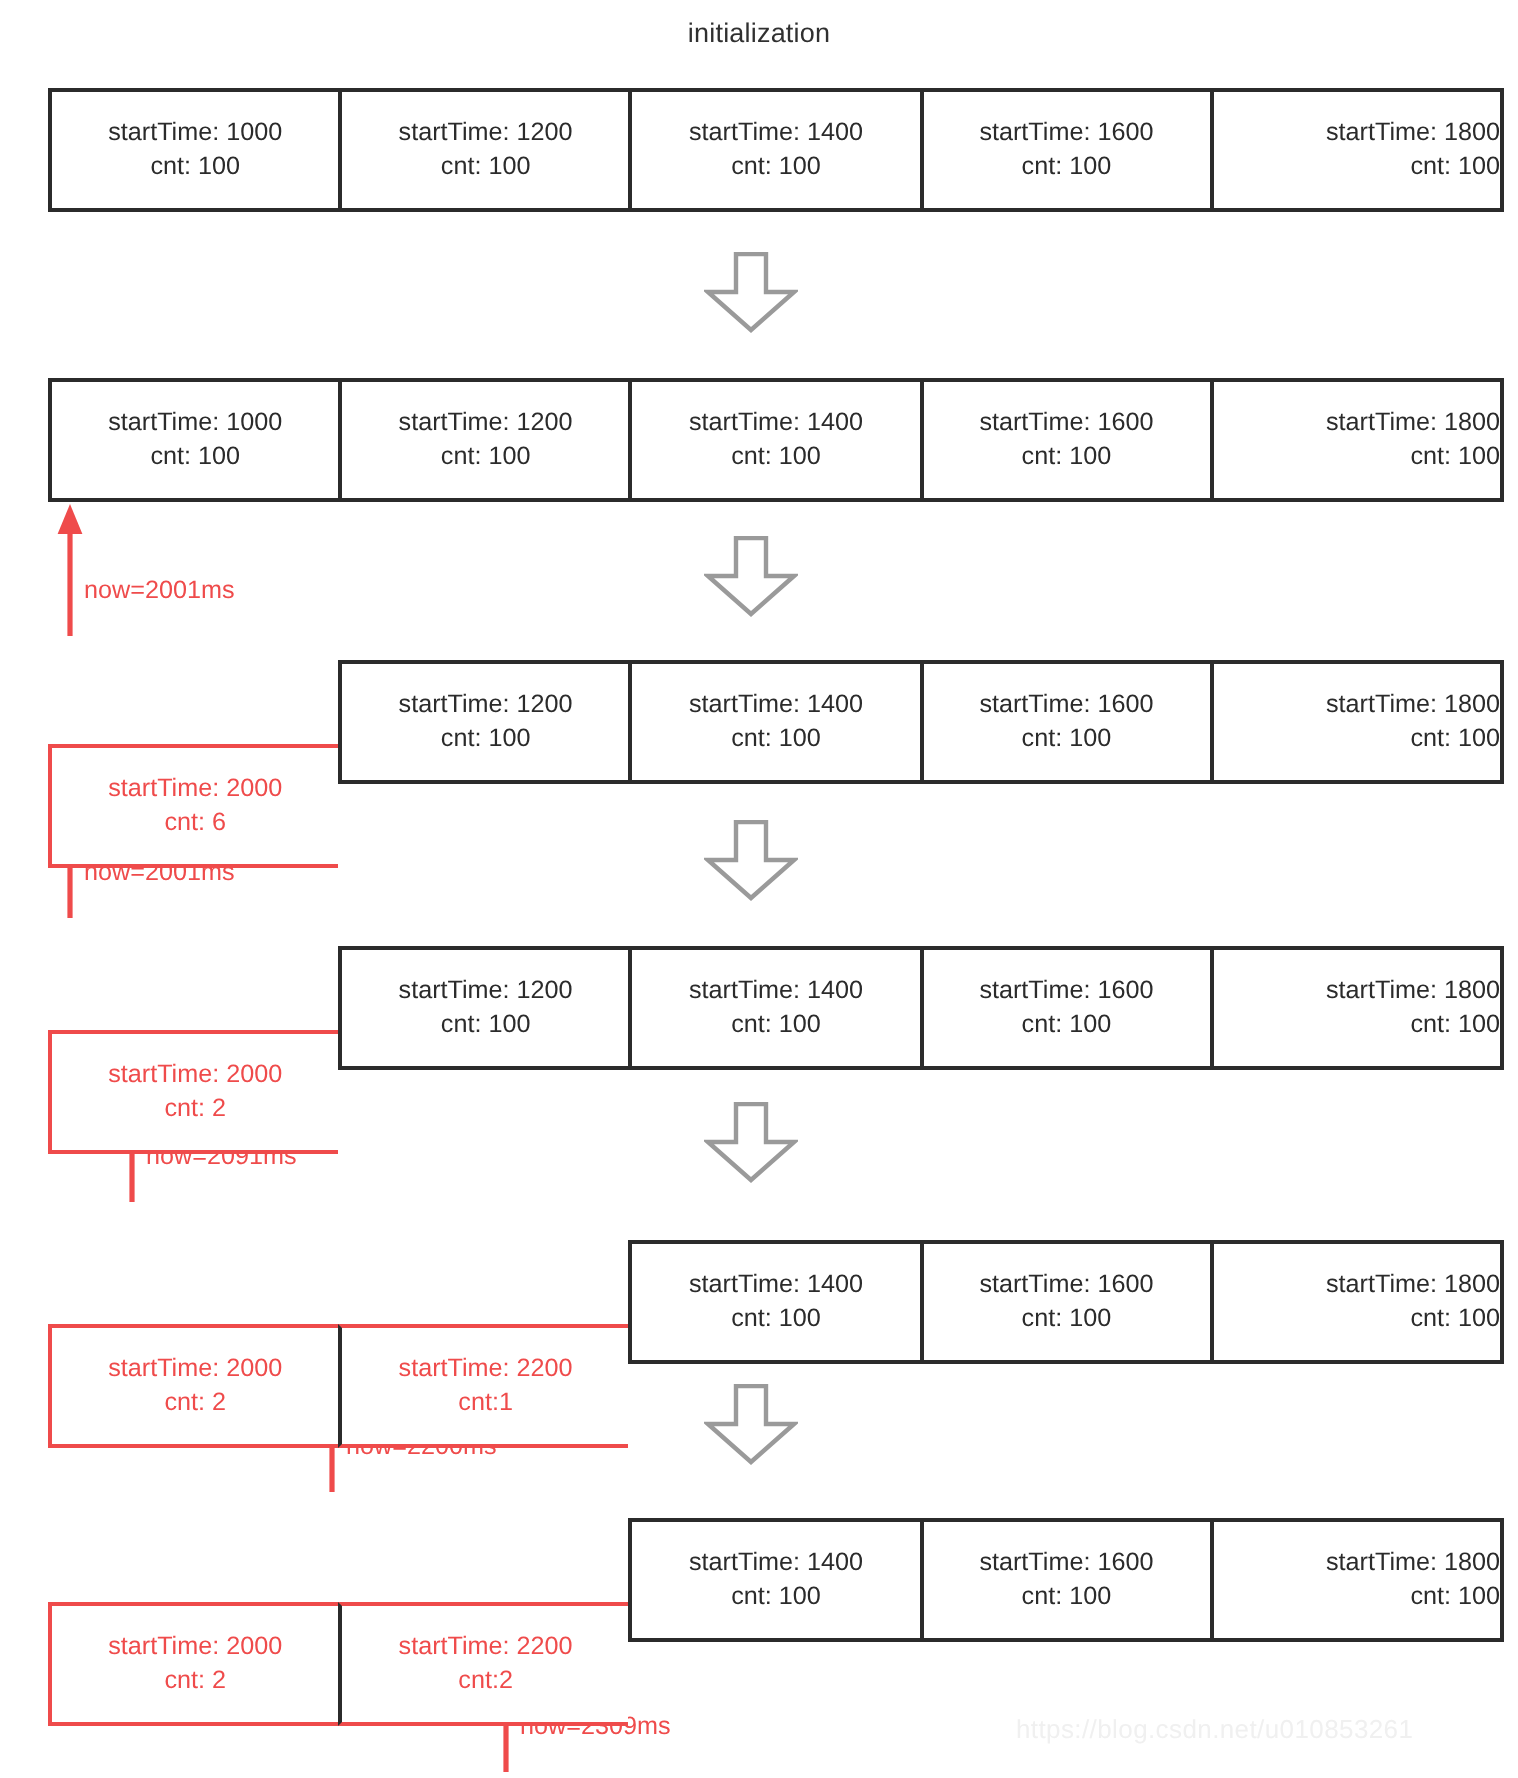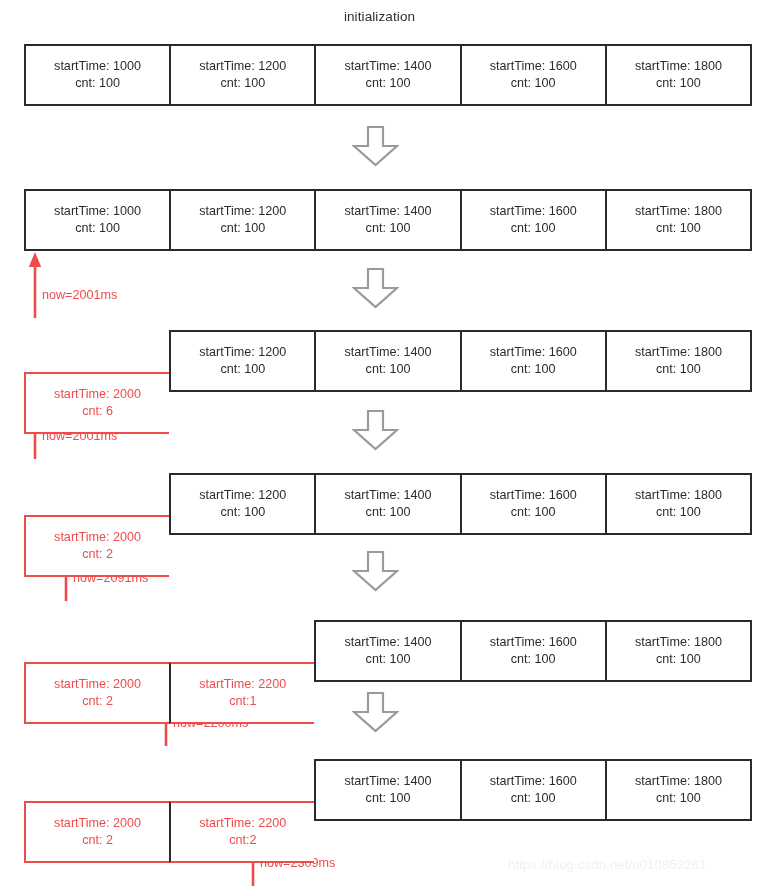--- a/index.html
+++ b/index.html
@@ -52,20 +52,21 @@
     align-items: center;
     justify-content: center;
     background: #ffffff;
     font-size: 12.6px;
     line-height: 17px;
     color: #2b2b2b;
     position: relative;
   }
   .cell:last-child {
     border-right-width: 2px;
+    align-items: flex-end;
   }
   .cell.active {
     border-color: #ef4b4b;
     color: #ef4b4b;
     z-index: 2;
     margin-top: 42px;
   }
   
   .cell.active + .cell {
     border-left-color: #2b2b2b;

